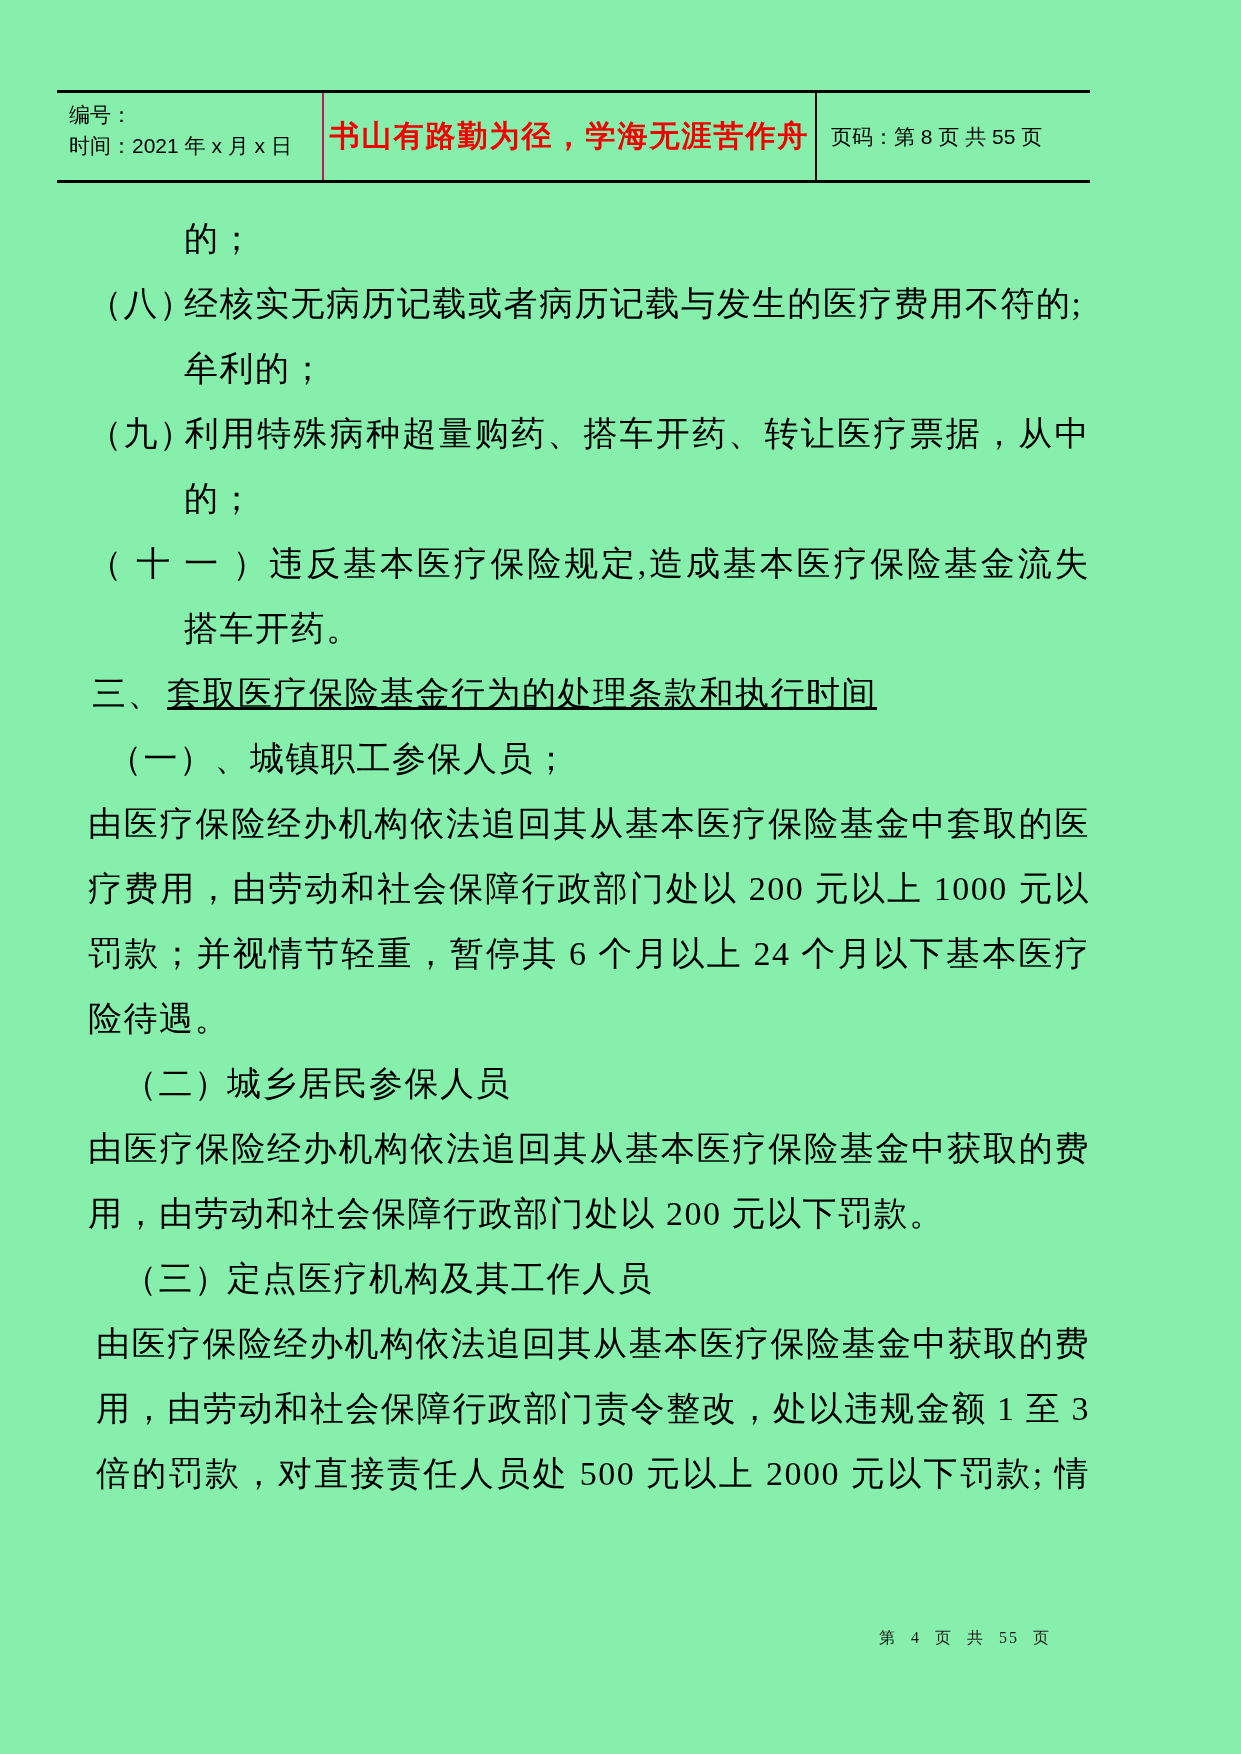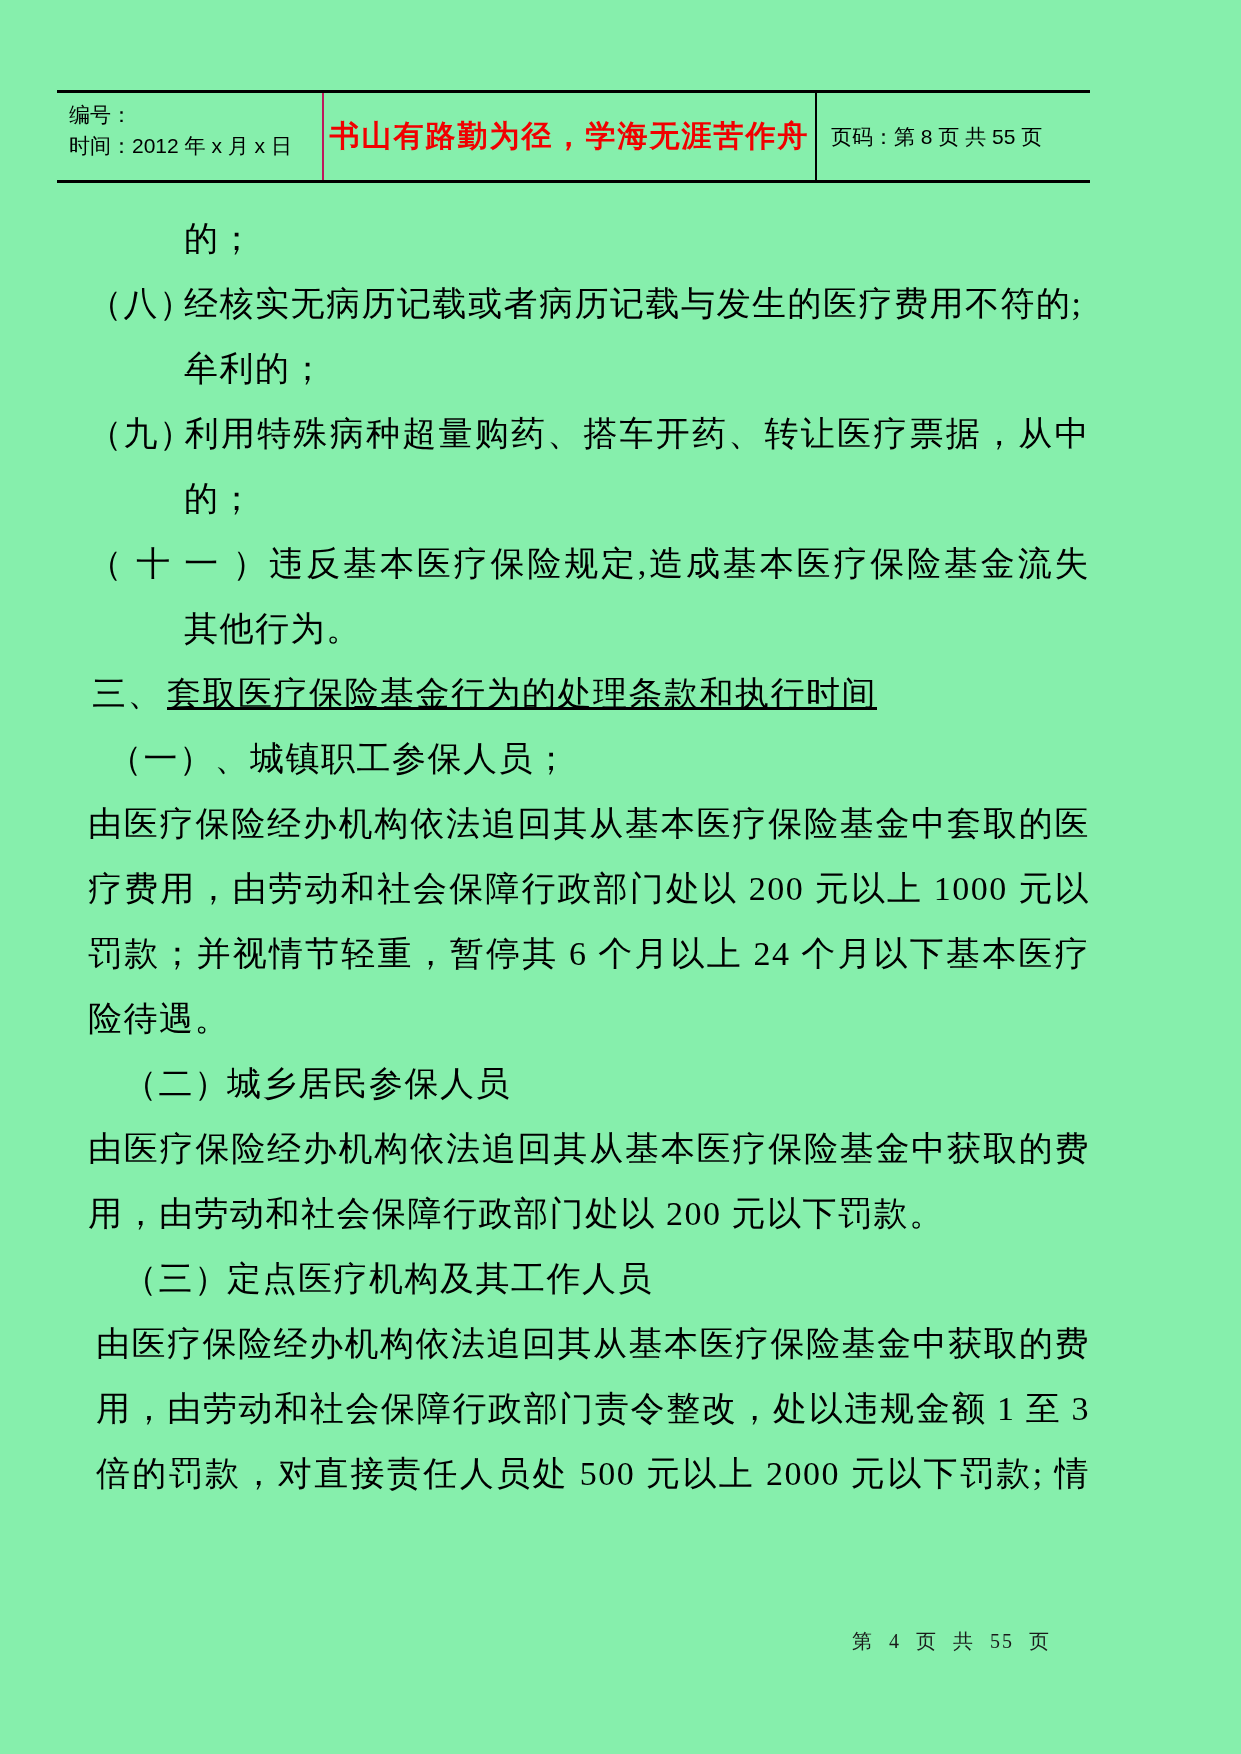--- a/index.html
+++ b/index.html
@@ -49,49 +49,49 @@
   .sec .lbl{width:75px;}
   .sub1{padding-left:20px;}
   .sub2{padding-left:35px;}
   .sub2 .lbl{width:104px;}
   .flow-ind{padding-left:8px;}
   .j{text-align:justify;text-align-last:justify;white-space:normal;
      overflow:hidden;height:65px;}
   
   .footer{
     position:absolute;top:1628px;right:190px;
-    font-size:20px;letter-spacing:2px;word-spacing:8px;color:#1a1a1a;
+    font-size:16px;letter-spacing:2px;word-spacing:8px;color:#1a1a1a;
   }
 </style>
 </head>
 <body>
 
 <div class="page">
 
   <div class="hdr">
     <div class="hdr-cell hdr-left">
       <div>编号：</div>
-      <div>时间：2012 年 x 月 x 日</div>
+      <div>时间：2021 年 x 月 x 日</div>
     </div>
     <div class="hdr-cell hdr-mid">
       <span style="color: rgb(241, 0, 0);">书山有路勤为径，学海无涯苦作舟</span>
     </div>
     <div class="hdr-cell hdr-right">
       <span>页码：第 8 页 共 55 页</span>
     </div>
   </div>
 
   <div class="body-text">
     <div class="ln cont">的；</div>
     <div class="ln item"><span class="lbl">（八）</span><span>经核实无病历记载或者病历记载与发生的医疗费用不符的;</span></div>
     <div class="ln cont">牟利的；</div>
     <div class="ln item j"><span class="lbl">（九）</span><span>利用特殊病种超量购药、搭车开药、转让医疗票据，从中</span></div>
     <div class="ln cont">的；</div>
     <div class="ln item-wide j"><span class="lbl">（十一）</span><span>违反基本医疗保险规定,造成基本医疗保险基金流失的</span></div>
-    <div class="ln cont">其他行为。</div>
+    <div class="ln cont">搭车开药。</div>
     <div class="ln sec"><span class="lbl">三、</span><span>套取医疗保险基金行为的处理条款和执行时间</span></div>
     <div class="ln sub1">（一）、城镇职工参保人员；</div>
     <div class="ln j">由医疗保险经办机构依法追回其从基本医疗保险基金中套取的医</div>
     <div class="ln j">疗费用，由劳动和社会保障行政部门处以 200 元以上 1000 元以下</div>
     <div class="ln j">罚款；并视情节轻重，暂停其 6 个月以上 24 个月以下基本医疗保</div>
     <div class="ln">险待遇。</div>
     <div class="ln sub2"><span class="lbl">（二）</span><span>城乡居民参保人员</span></div>
     <div class="ln j">由医疗保险经办机构依法追回其从基本医疗保险基金中获取的费</div>
     <div class="ln">用，由劳动和社会保障行政部门处以 200 元以下罚款。</div>
     <div class="ln sub2"><span class="lbl">（三）</span><span>定点医疗机构及其工作人员</span></div>

